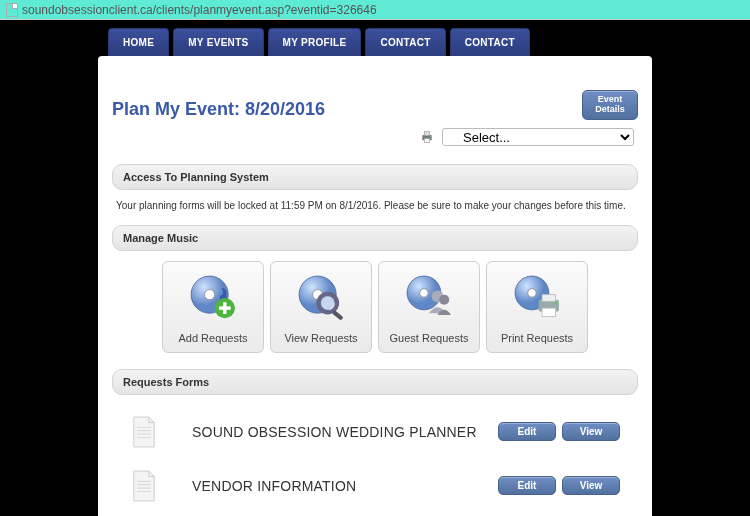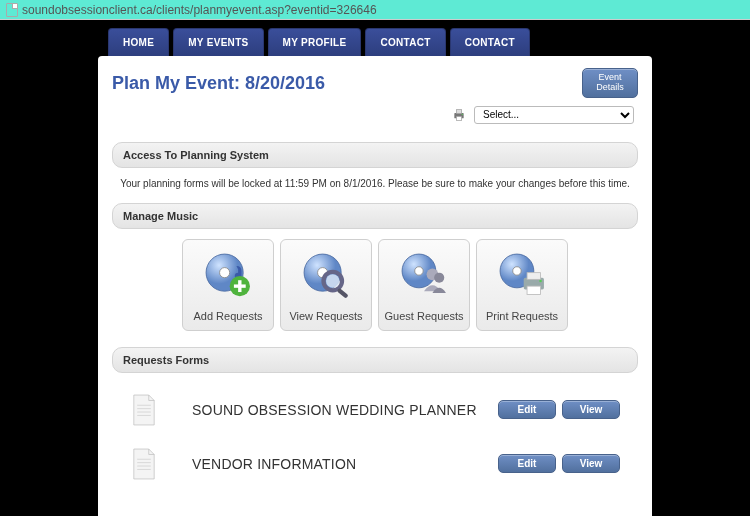--- a/index.html
+++ b/index.html
@@ -9,43 +9,44 @@
   .address-bar .doc-icon::after { content:""; position:absolute; top:0; right:0; width:4px; height:4px; background:#fff; border-left:1px solid #aaa; border-bottom:1px solid #aaa;}
   .stage { position: absolute; top: 20px; left: 0; right: 0; bottom: 0; display:flex; justify-content:center; }
   .page-wrap { width: 554px; margin-top: 8px; }
   nav.topnav { display:flex; gap:4px; margin-left:10px; }
   nav.topnav a {
     display:inline-block; padding: 8px 14px; background: linear-gradient(#3a4e9a,#2d3e7e);
     color:#fff; font-weight:bold; font-size:10px; letter-spacing:0.3px;
     border-radius:4px 4px 0 0; text-decoration:none; border:1px solid #2a3770; border-bottom:none;
   }
   .content-card { background:#fff; border-radius:4px; padding: 12px 14px 40px; min-height:470px; }
-  .title-row { display:flex; justify-content:space-between; align-items:center; }
+  .title-row { display:flex; justify-content:space-between; align-items:flex-end; }
   h1.page-title { color:#3a5aa8; font-size:18px; font-weight:600; margin-top:2px; }
   .event-details-btn {
     background: linear-gradient(#6f8fc5,#51709e); color:#fff; border:1px solid #48628b;
-    border-radius:5px; font-size:9px; font-weight:normal; padding:4px 10px; text-align:center; line-height:1.1;
+    border-radius:5px; font-size:9px; font-weight:bold; padding:4px 10px; text-align:center; line-height:1.1;
     cursor:pointer; box-shadow: inset 0 1px 0 rgba(255,255,255,0.3);
     width:56px;
+    margin-top:22px;
   }
   .print-row { display:flex; justify-content:flex-end; align-items:center; gap:6px; margin:8px 0 18px; padding-right:4px;}
   .print-row select {
-    width:160px; font-size:10px; height:18px; border:1px solid #bbb; border-radius:3px;
-    background:#fff; padding:0 4px;
+    width:192px; font-size:13px; height:18px; border:1px solid #bbb; border-radius:3px;
+    background:#fff; padding:0 16px;
   }
   .printer-icon { width:18px; height:16px; }
   .section-head {
     background: linear-gradient(#f3f3f3,#e4e4e4); border:1px solid #d4d4d4;
     border-radius:10px; padding:6px 10px; font-size:11px; font-weight:bold; color:#333;
     margin-bottom:10px;
   }
-  .notice { font-size:10px; color:#333; padding:0 4px 14px;text-align:center; }
+  .notice { font-size:10px; color:#333; padding:0 4px 14px; }
   .music-grid { display:flex; gap:6px; justify-content:center; margin: 6px 0 16px; }
   .music-card {
-    width:92px; background: linear-gradient(#fbfbfb,#eaeaea); border:1px solid #cfcfcf;
+    width:102px; background: linear-gradient(#fbfbfb,#eaeaea); border:1px solid #cfcfcf;
     border-radius:6px; padding:6px 4px 8px; text-align:center; cursor:pointer;
     display:flex; flex-direction:column; align-items:center; justify-content:flex-end;
   }
   .music-card .icon-slot { height:60px; display:flex; align-items:center; justify-content:center; margin-bottom:4px;}
   .music-card .caption { font-size:11px; color:#444; font-weight:500; }
   .disc-svg { width:54px; height:54px; }
   .forms-list { margin-top:6px; }
   .form-row { display:flex; align-items:center; padding:10px 18px; }
   .file-icon { width:28px; height:34px; margin-right:34px; }
   .form-name { flex:1; font-size:14px; font-weight:normal; color:#333; letter-spacing:0.2px; }

